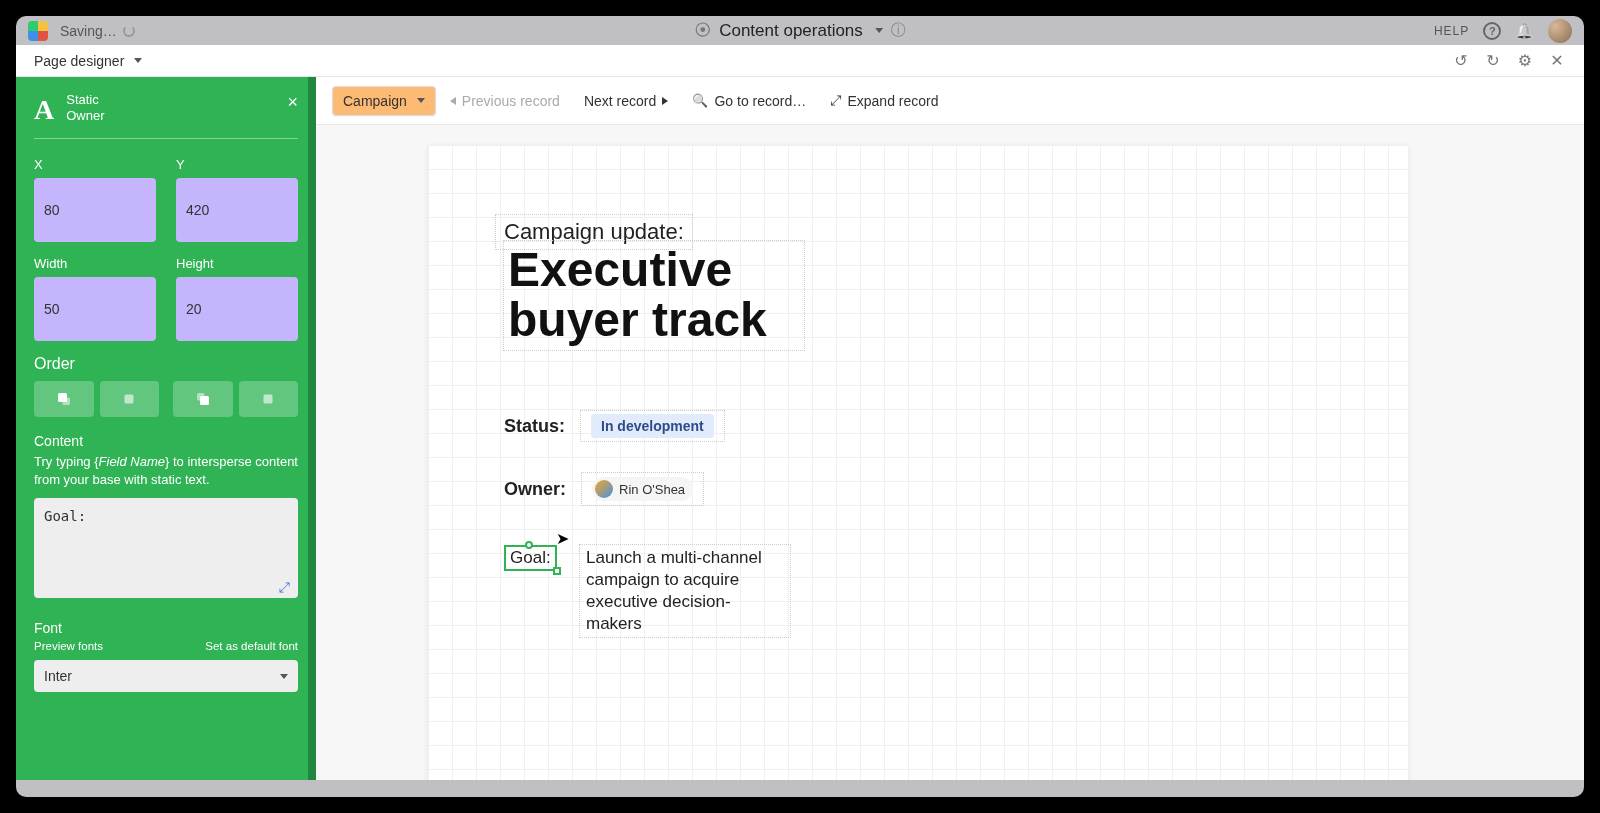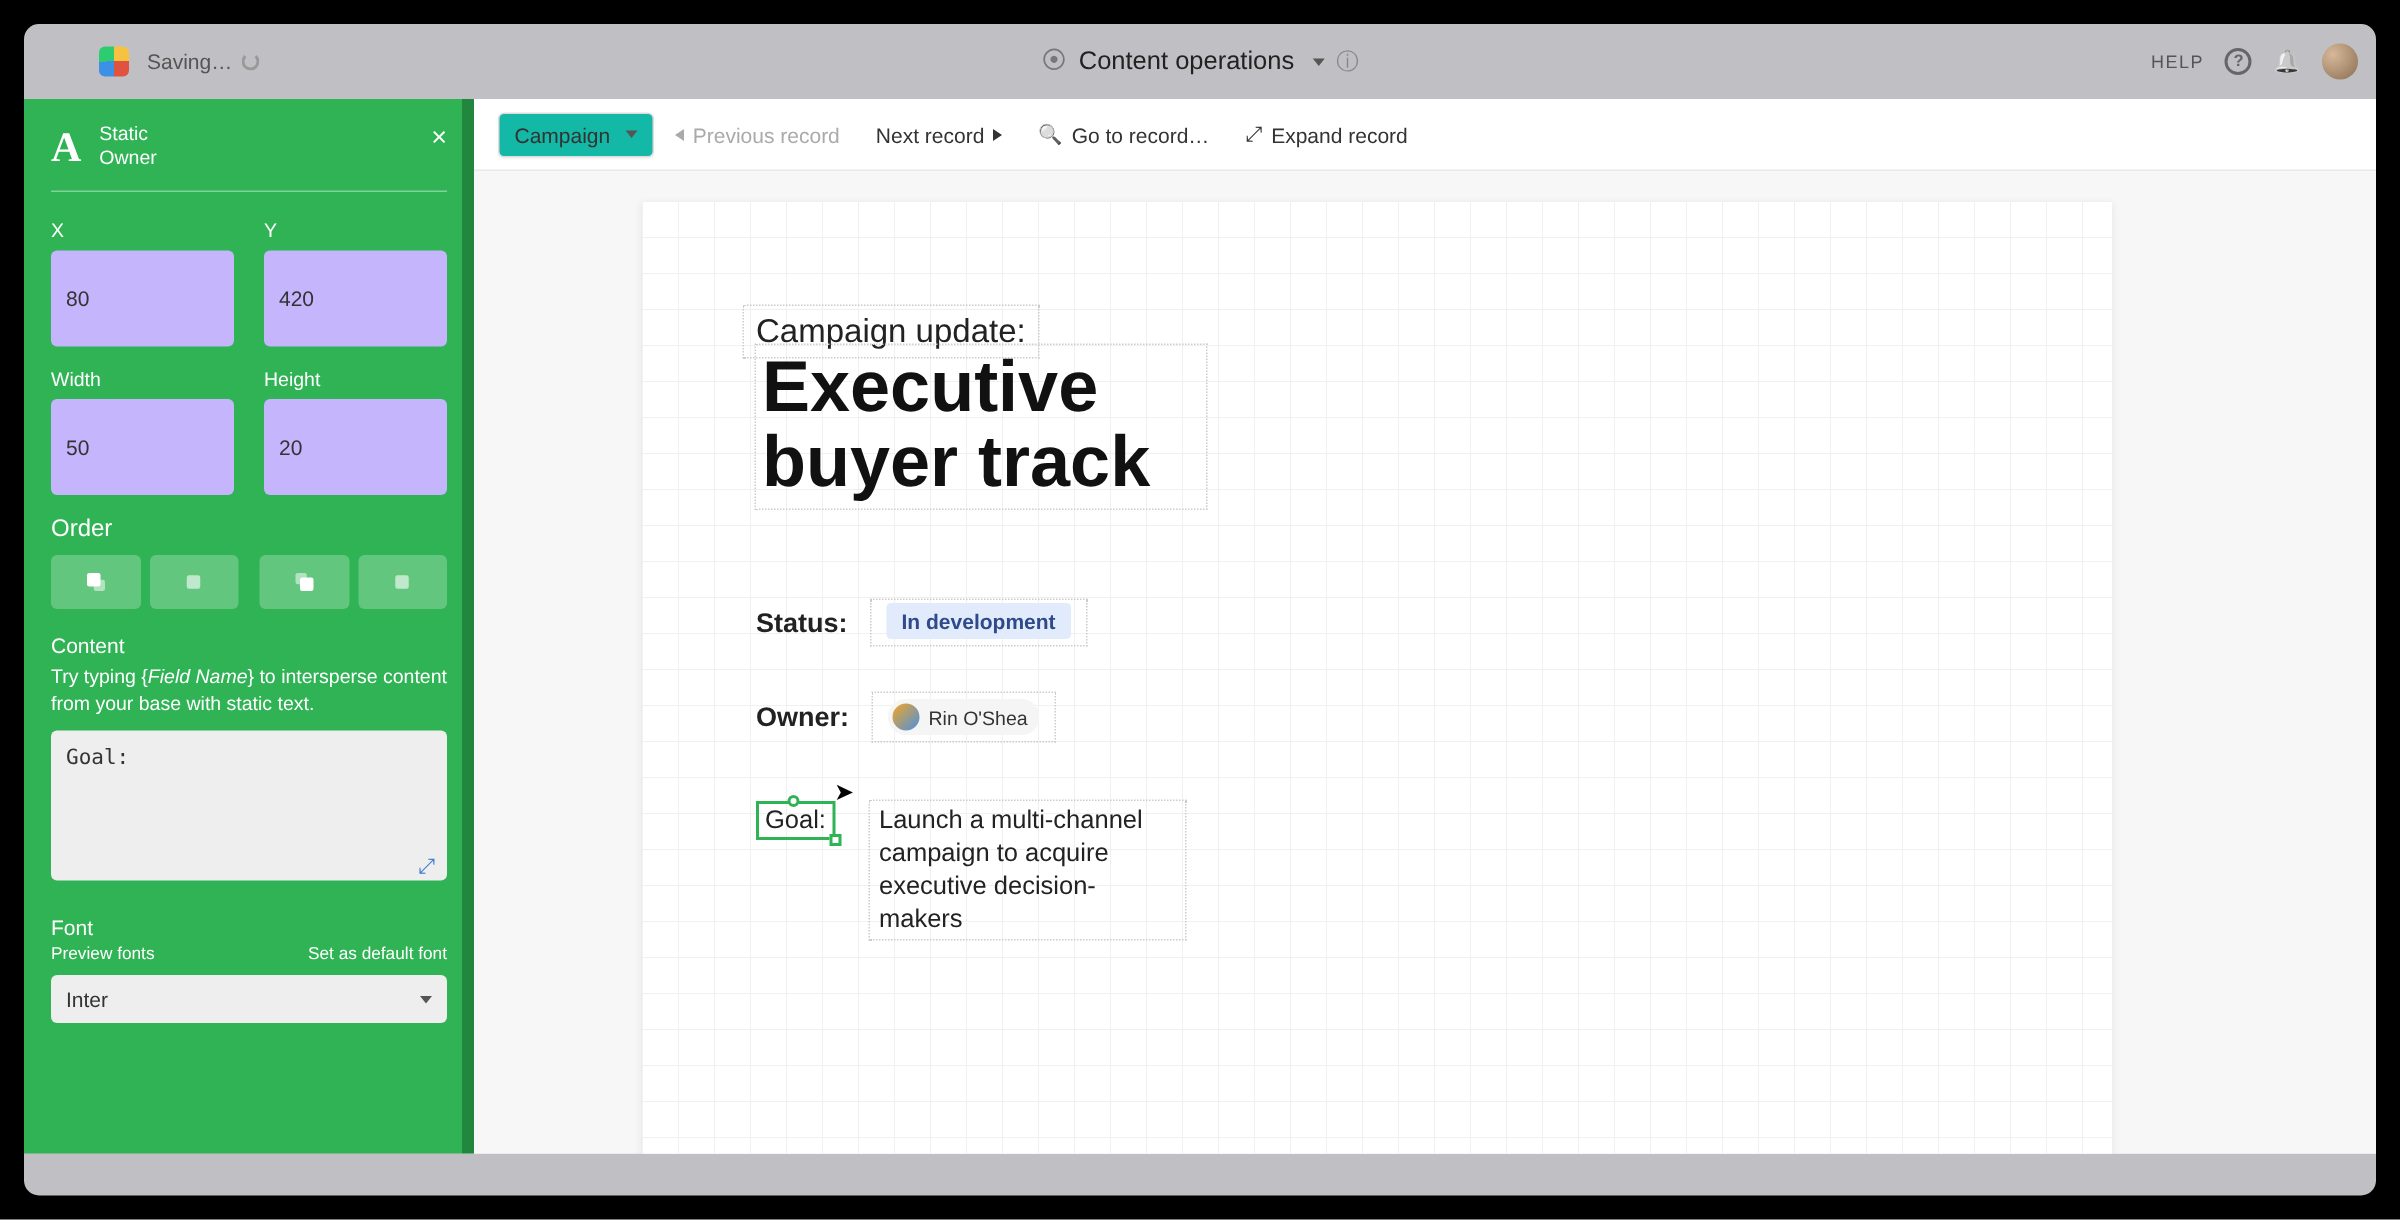--- a/index.html
+++ b/index.html
@@ -12,26 +12,25 @@
   }
   .shell {
     position: absolute;
     top: 16px; left: 16px; right: 16px; bottom: 16px;
     background: #c0c0c4;
     border-radius: 10px;
     overflow: hidden;
   }
   
   .topbar {
-    height: 50px;
+    height: 29px;
     display: flex;
     align-items: center;
     padding: 0 12px;
     color: #444;
-    margin-left: 38px;
   }
   .topbar .logo {
     width: 20px; height: 20px; border-radius: 4px;
     margin-right: 12px;
     background: conic-gradient(#f5c242 0 90deg, #e0533e 90deg 180deg, #3c91e6 180deg 270deg, #2ecc71 270deg 360deg);
   }
   .topbar .saving { font-size: 14px; color: #555; display:flex; align-items:center; gap:6px;}
   .topbar .center {
     position:absolute; left:50%; transform:translateX(-50%);
     display:flex; align-items:center; gap:8px; color:#222; font-weight:500; font-size:17px;
@@ -106,21 +105,21 @@
   .content-area { flex:1; background:#fff; display:flex; flex-direction:column;}
   .toolbar {
     height:48px; display:flex; align-items:center; padding:0 16px;
     border-bottom:1px solid #e8e8e8; color:#333;
   }
   .tb-left { display:flex; align-items:center; gap:4px;}
   .tb-btn {
     display:flex; align-items:center; gap:6px; padding:6px 10px;
     font-size:14px; color:#333; border-radius:4px; cursor:pointer;
   }
-  .tb-btn.boxed { background:#14b8a6; border:1px solid #ddd; box-shadow:0 1px 2px rgba(0,0,0,0.05);}
+  .tb-btn.boxed { background:#fdba74; border:1px solid #ddd; box-shadow:0 1px 2px rgba(0,0,0,0.05);}
   .tb-btn.disabled { color:#aaa; cursor:default;}
   .tb-right { margin-left:auto; display:flex; align-items:center; gap:6px;}
   .chev { display:inline-block; width:0;height:0;border-top:4px solid transparent;border-bottom:4px solid transparent; }
   .chev.left { border-right:6px solid currentColor;}
   .chev.right { border-left:6px solid currentColor;}
   .tick::before { content:"✓"; margin-right:4px;}
   .play { display:inline-block; width:0;height:0;border-top:5px solid transparent;border-bottom:5px solid transparent;border-left:8px solid currentColor;}
   
   .canvas-wrap { flex:1; position:relative; background:#f7f7f7; overflow:hidden;}
   .page {
@@ -184,20 +183,32 @@
     <div class="right">
       <span class="help">HELP</span>
       <span class="ico-circle">
           <span class="ico-q"></span>
         </span>
       <span class="ico-bell" style="font-size:15px;"></span>
       <span class="avatar"></span>
     </div>
   </div>
 
+  <div class="viewbar">
+    <div class="left">
+      <span>Page designer</span>
+      <span class="caret-down"></span>
+    </div>
+    <div class="right">
+      <span class="icon-btn-sm ico-undo"></span>
+      <span class="icon-btn-sm ico-redo"></span>
+      <span class="icon-btn-sm ico-gear"></span>
+      <span class="icon-btn-sm ico-x"></span>
+    </div>
+  </div>
 
   <div class="main">
 
     <div class="sidebar">
       <div class="sb-head">
         <div class="A">A</div>
         <div class="labels">
           <div>Static</div>
           <div>Owner</div>
         </div>

